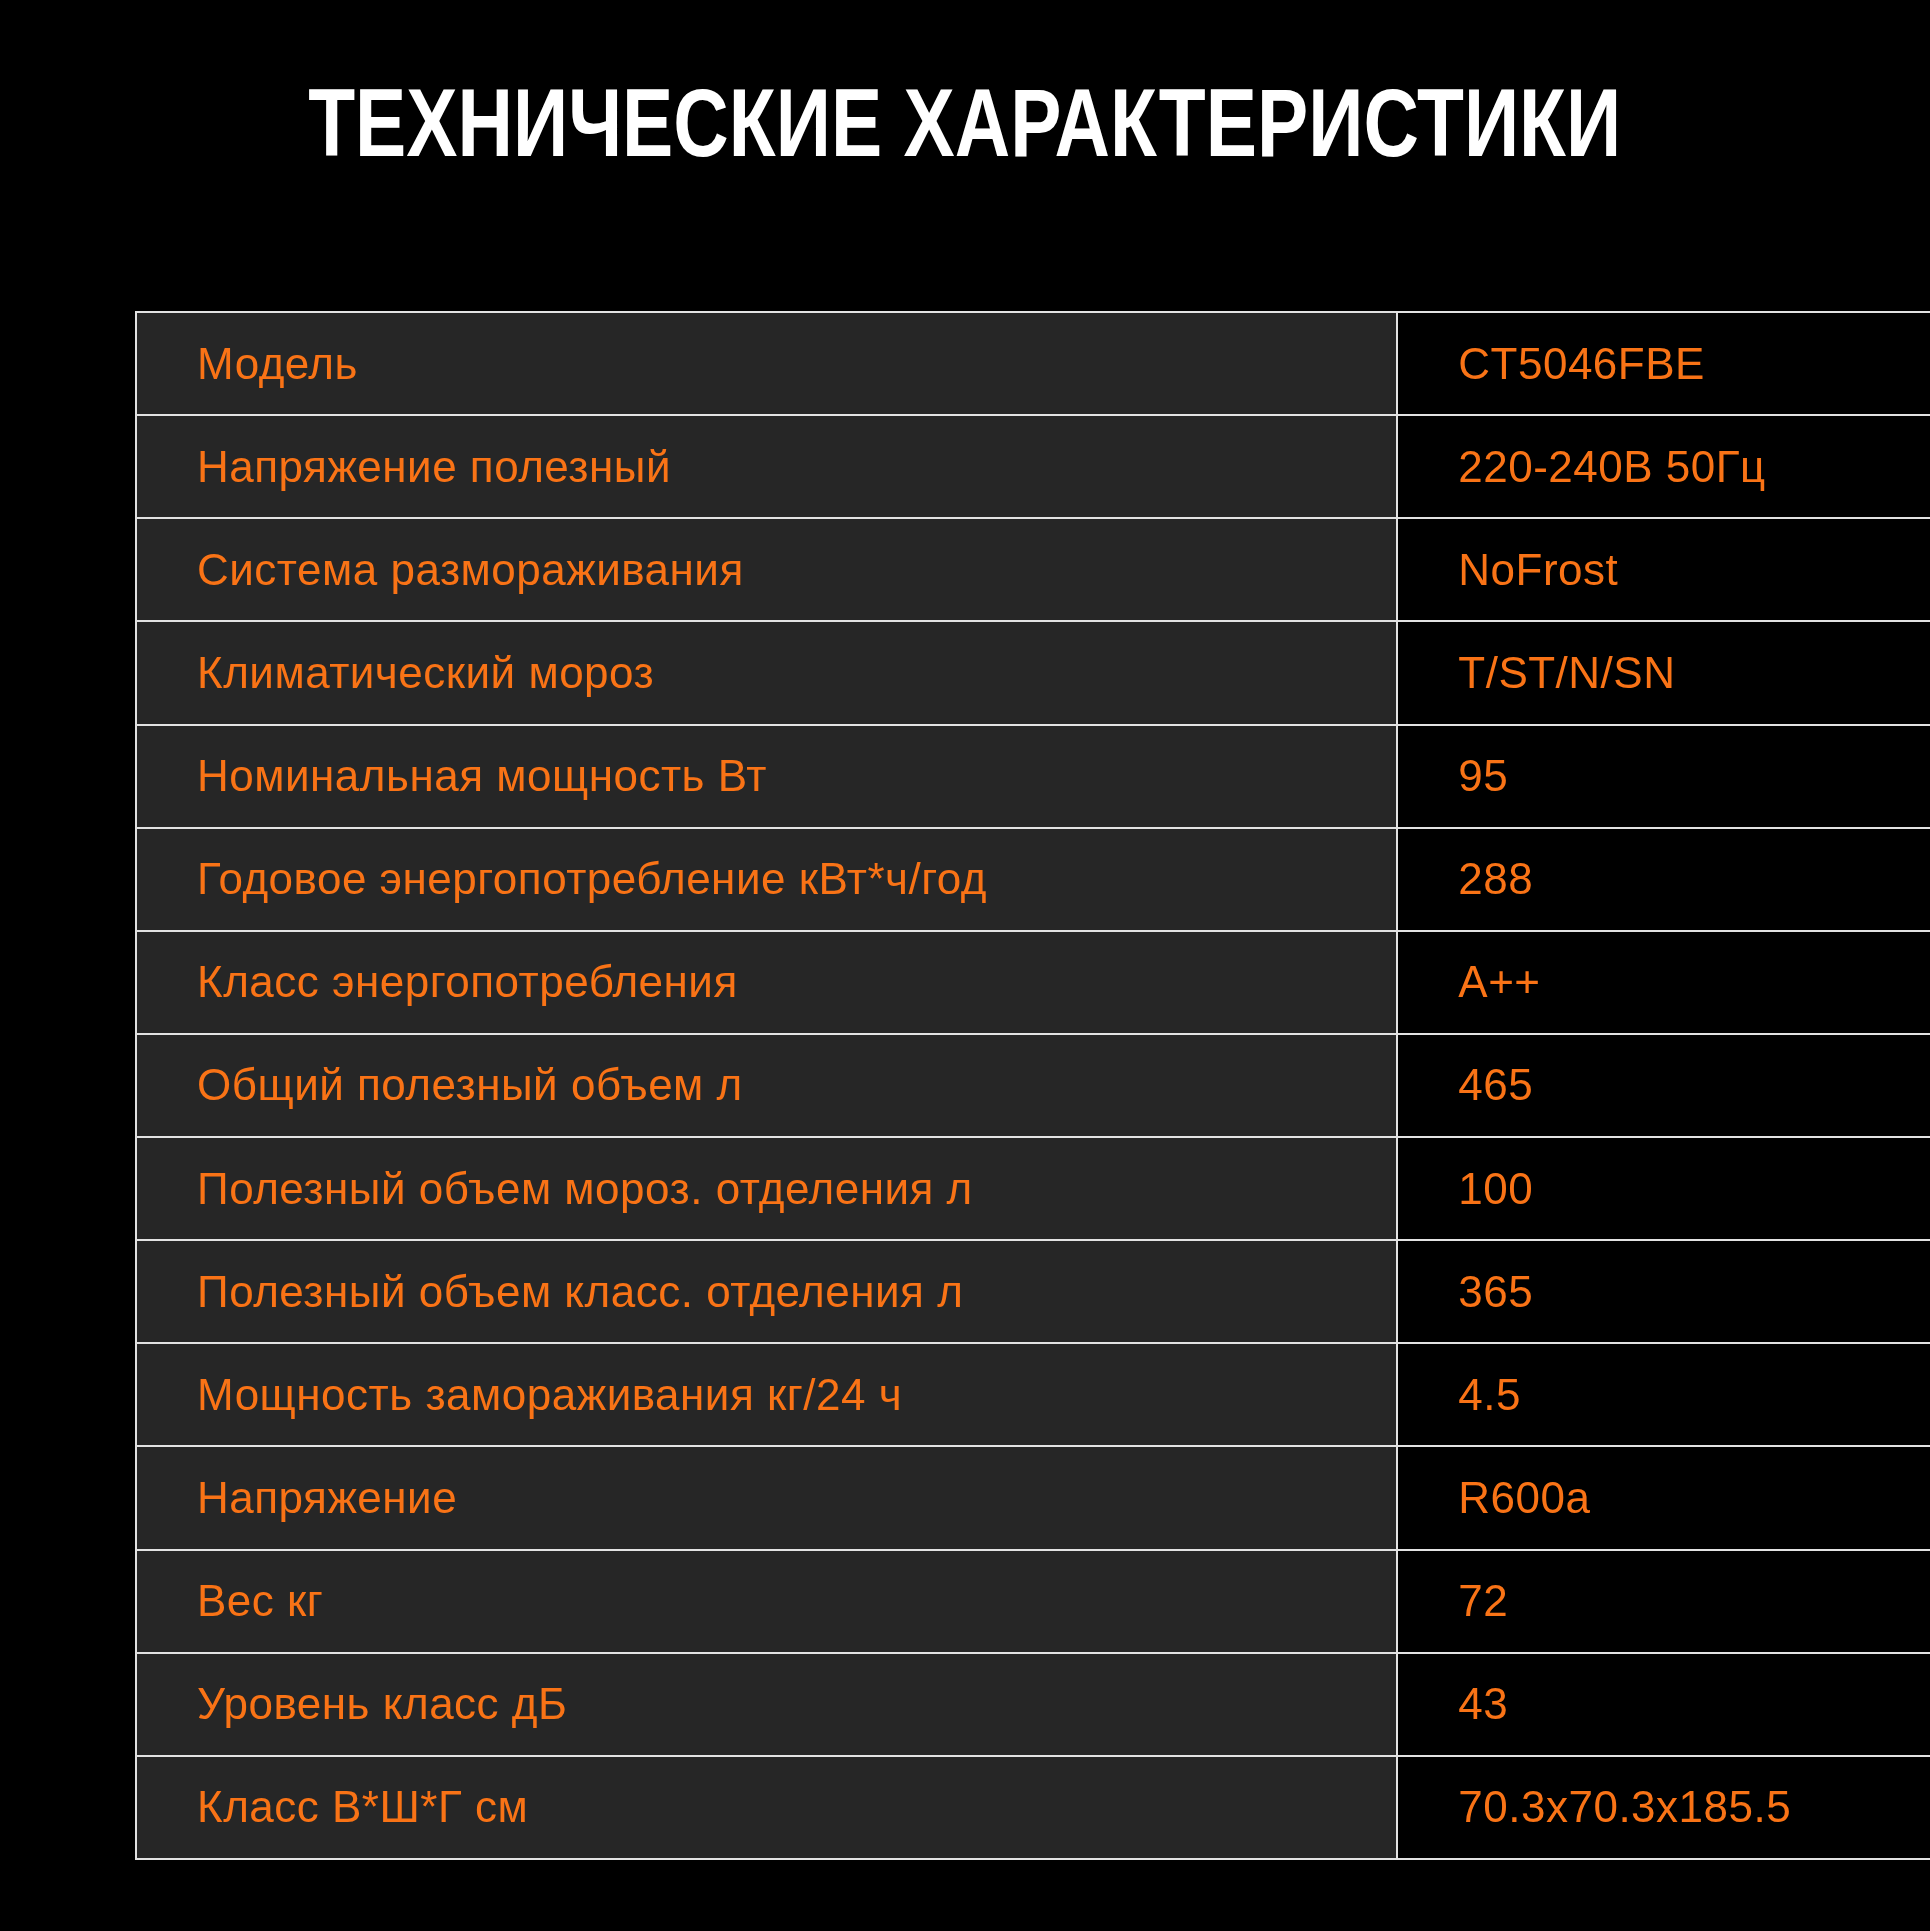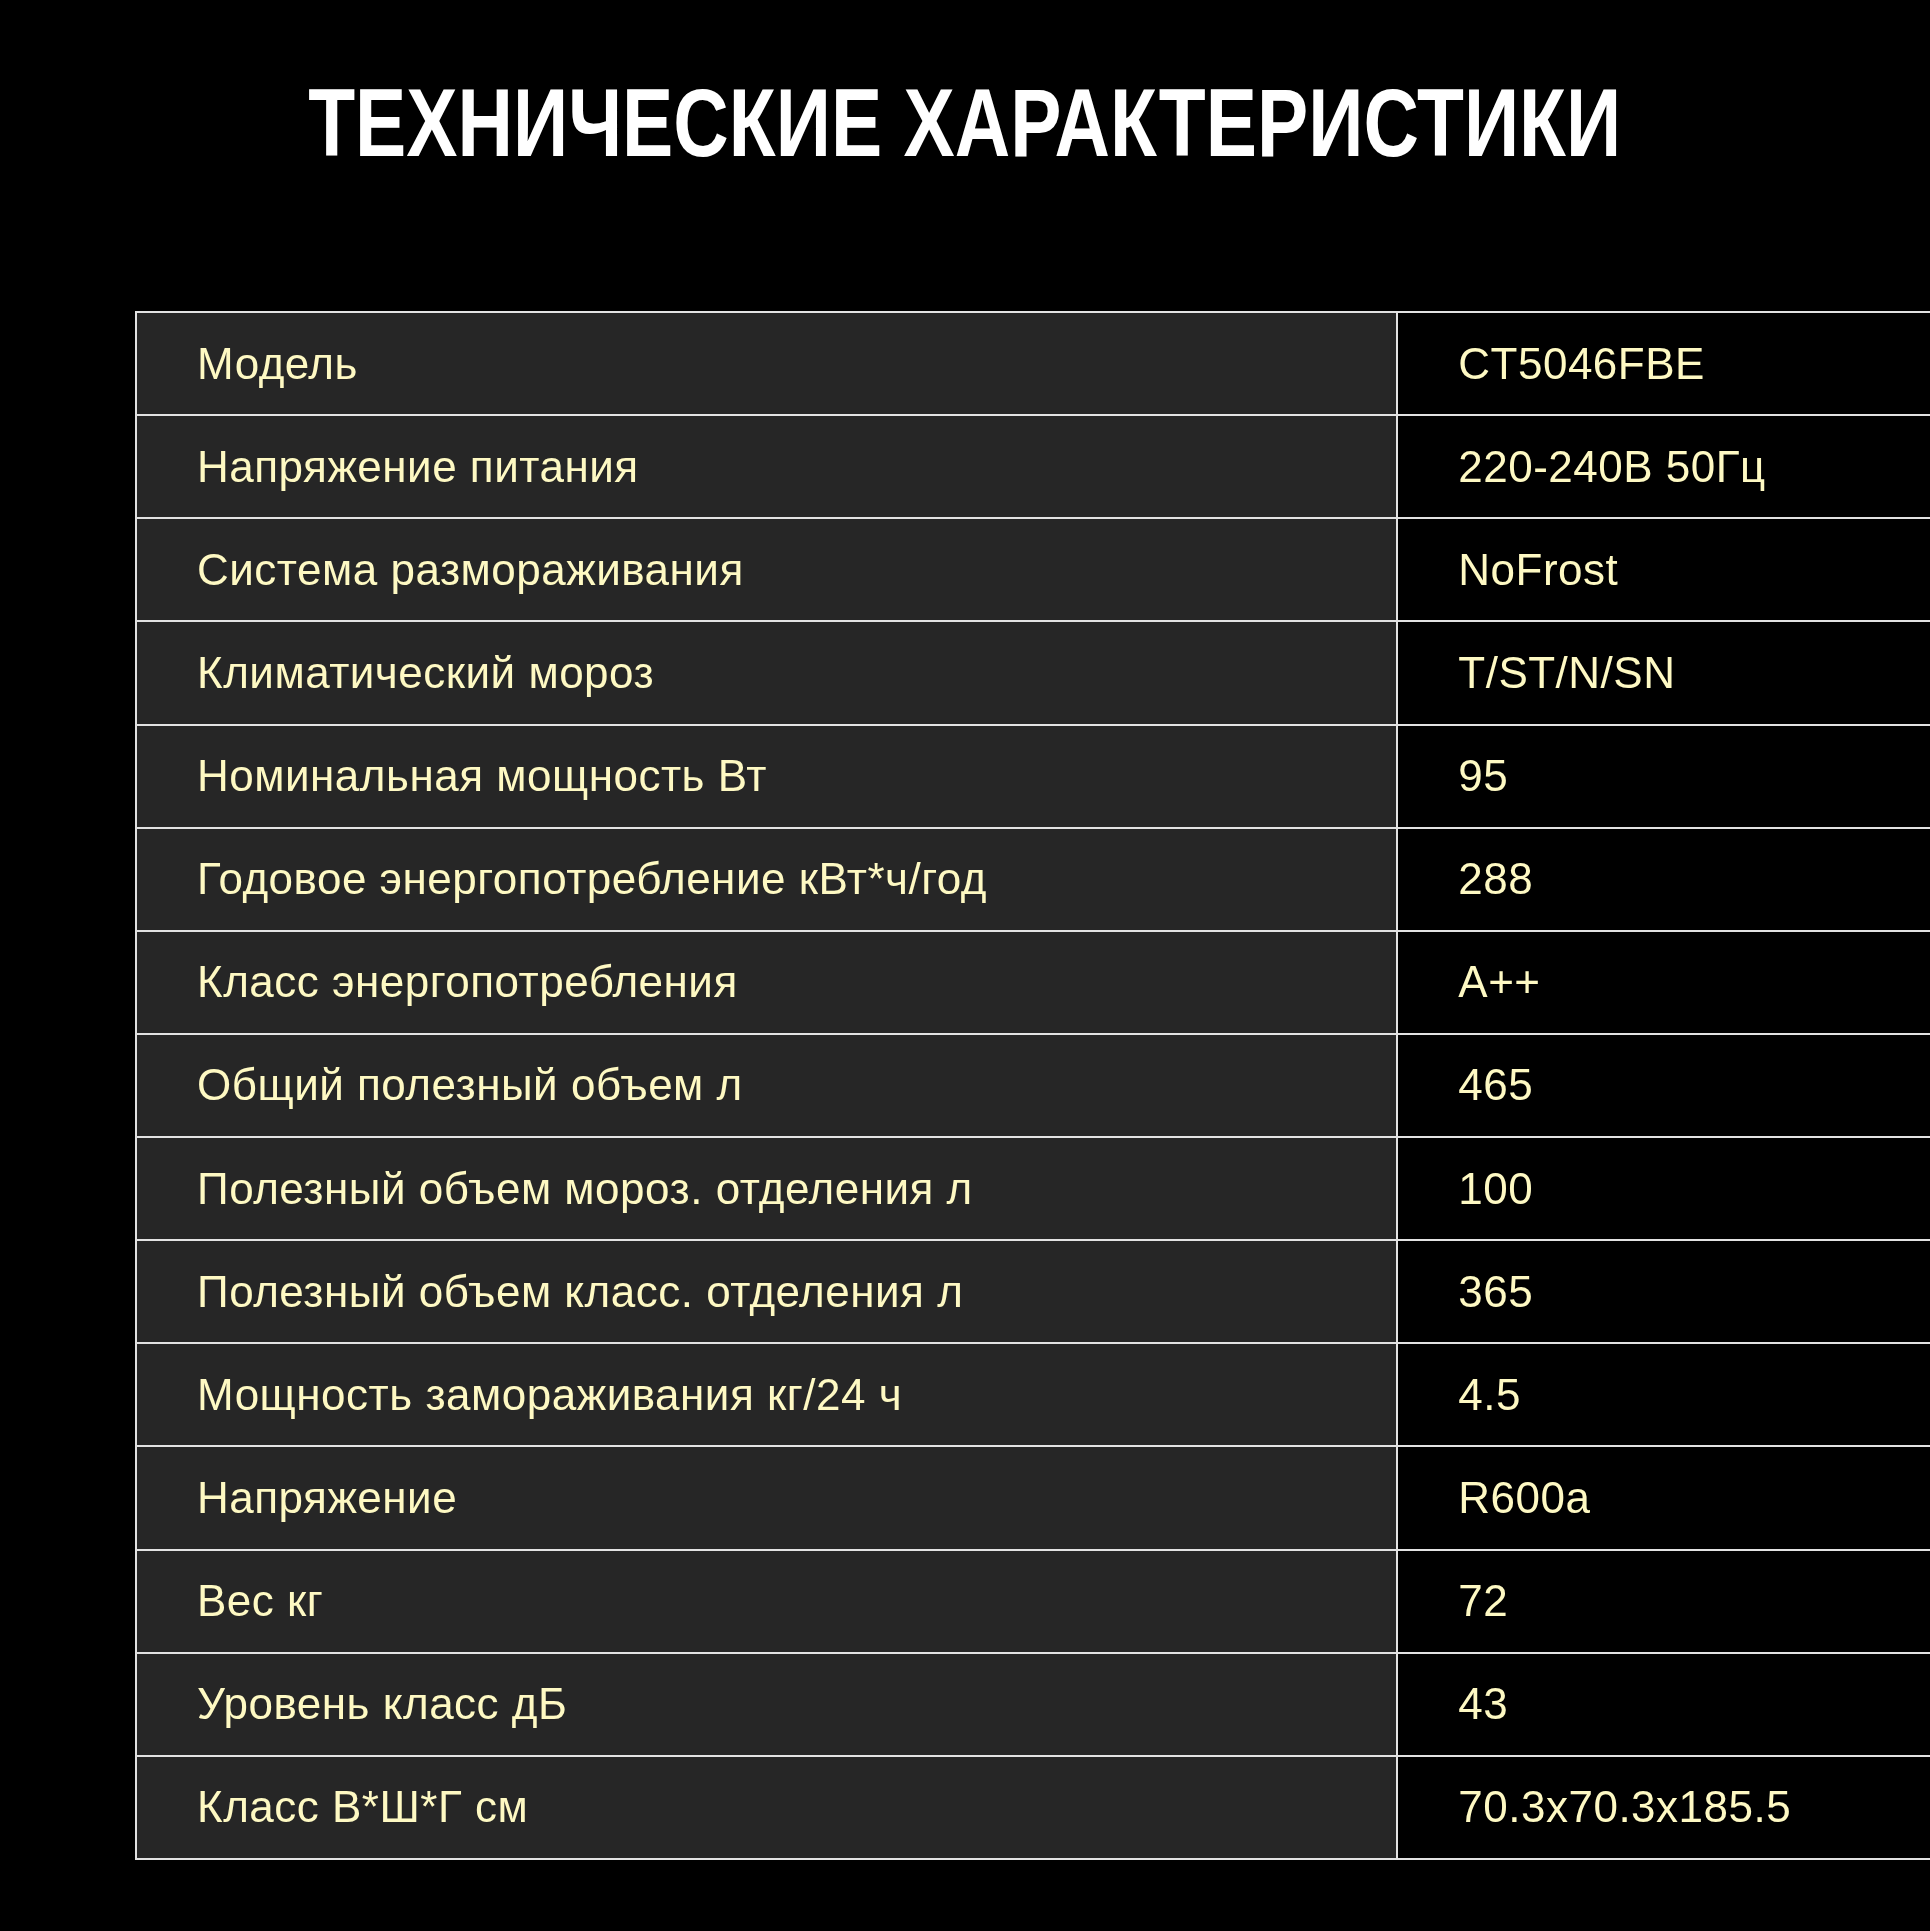--- a/index.html
+++ b/index.html
@@ -41,21 +41,21 @@
     left: 135px;
     top: 311px;
     width: 1661px;
     height: 1549px;
     border-collapse: collapse;
     table-layout: fixed;
   }
   table.spec-table td {
     border: 2.9px solid #e2e2e2;
     vertical-align: middle;
-    color: #fef9c3;
+    color: #f97316;
     font-size: 44px;
     font-weight: normal;
     padding: 0 19.3px 0 60px;
     white-space: nowrap;
     overflow: hidden;
     letter-spacing: 0.5px;
     margin-left: 44px;
   }
   td.label-cell {
     background: #262626;
@@ -75,21 +75,21 @@
     <h1 class="title">ТЕХНИЧЕСКИЕ ХАРАКТЕРИСТИКИ</h1>
   </div>
 
   <table class="spec-table">
     <tbody>
       <tr>
         <td class="label-cell">Модель</td>
         <td class="value-cell">CT5046FBE</td>
       </tr>
       <tr>
-        <td class="label-cell">Напряжение питания</td>
+        <td class="label-cell">Напряжение полезный</td>
         <td class="value-cell">220-240В 50Гц</td>
       </tr>
       <tr>
         <td class="label-cell">Система размораживания</td>
         <td class="value-cell">NoFrost</td>
       </tr>
       <tr>
         <td class="label-cell">Климатический мороз</td>
         <td class="value-cell">T/ST/N/SN</td>
       </tr>

